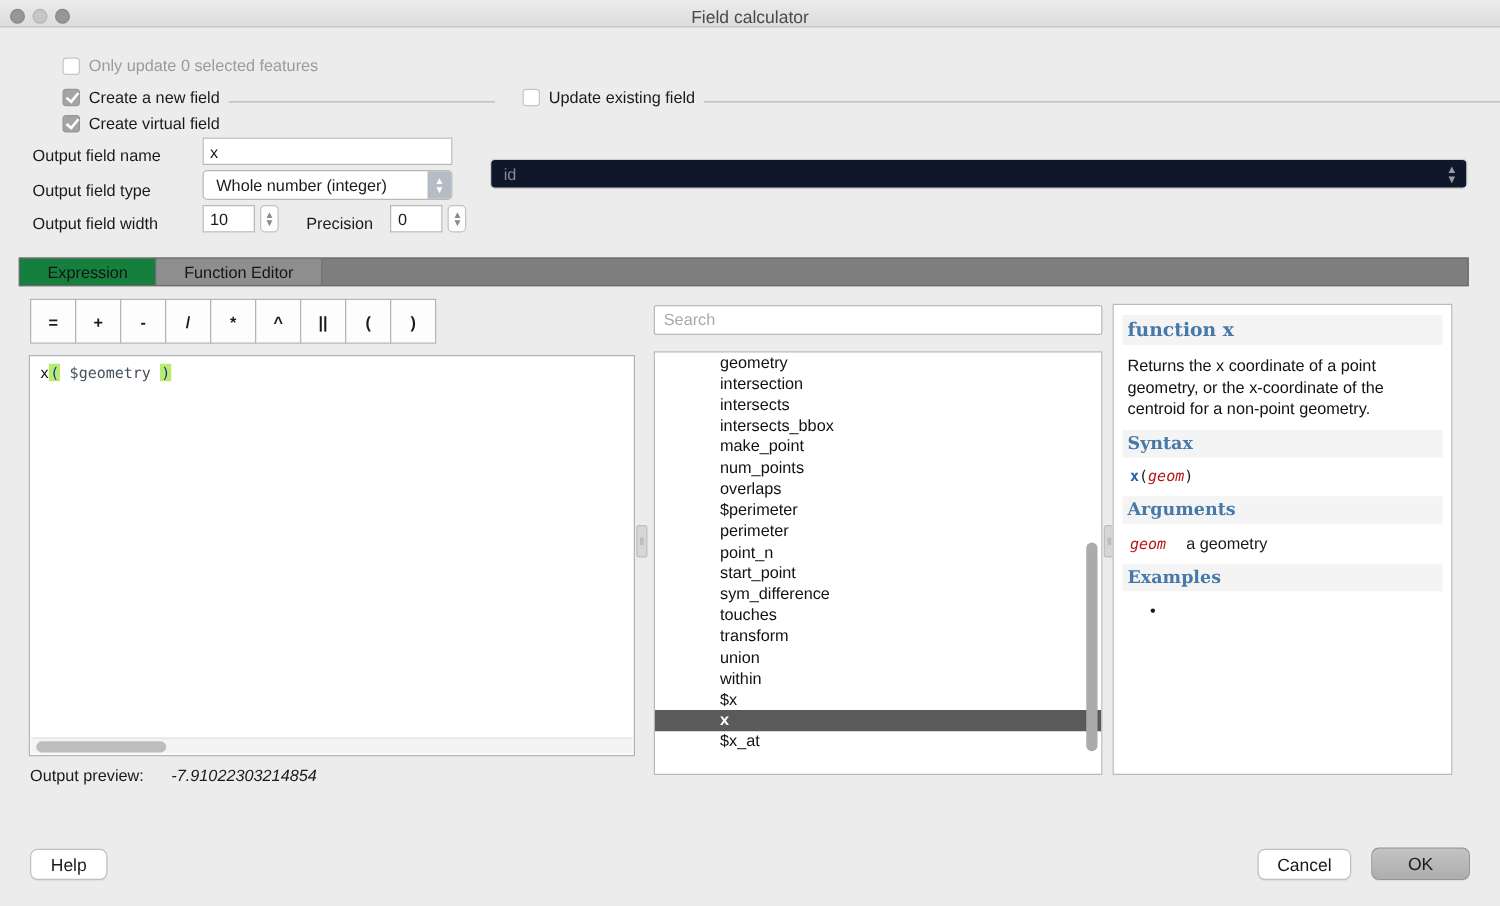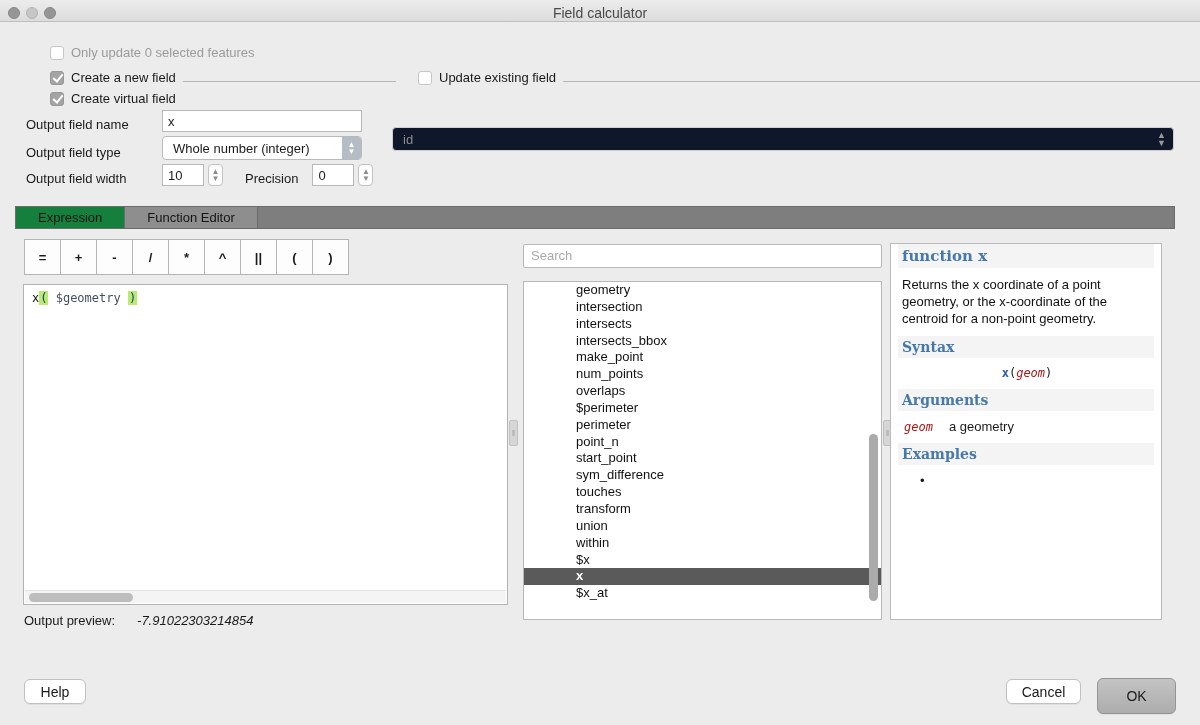--- a/index.html
+++ b/index.html
@@ -75,43 +75,43 @@
     background:#fff; border:1px solid #b9b9b9; border-radius:2px; padding:3px 7px; color:#a9a9a9; font-size:13px; }
   .flist { position:absolute; left:523px; top:281px; width:359px; height:339px;
     background:#fff; border:1px solid #b9b9b9; overflow:hidden; }
   .list-item { height:16.85px; line-height:16.85px; padding-left:52px; font-size:13px; color:#111;
     white-space:nowrap; }
   .list-item.selected { background:#5a5a5a; color:#fff; font-weight:bold; }
   .vscroll-thumb { position:absolute; right:3px; top:152px; width:9px; height:167px; border-radius:5px; background:#ababab; }
 
   
   .helppanel { position:absolute; left:890px; top:243px; width:272px; height:377px;
-    background:#fff; border:1px solid #b9b9b9; padding:0 11px; overflow:hidden; }
+    background:#fff; border:1px solid #b9b9b9; padding:8px 11px; overflow:hidden; }
   .help-h { font-family:"DejaVu Serif", serif; font-weight:bold; color:#4679a9;
     background:#f4f4f4; padding:3px 4px; margin:9px -4px 8px -4px; font-size:14px; }
   .help-h.first { margin-top:0; font-size:15px; }
   .help-desc { font-size:13px; line-height:17px; color:#111; margin:4px 0 6px 0; }
-  .code { font-family:"DejaVu Sans Mono", monospace; font-size:12px;text-align:center; }
+  .code { font-family:"DejaVu Sans Mono", monospace; font-size:12px; }
   .fn-blue { color:#2a5db0; font-weight:bold; }
   .arg-red { color:#b01818; font-style:italic; }
   .arg-row { display:flex; gap:16px; align-items:baseline; margin:6px 0 8px 2px; }
   .example { display:flex; gap:8px; margin:8px 0 0 18px; }
   .example .bullet { font-size:13px; }
   .example .code { line-height:17px; }
 
   
   .outprev { position:absolute; left:24px; top:613px; display:flex; gap:22px; align-items:baseline; }
   .outprev .val { font-style:italic; }
 
   
   .btn { position:absolute; height:25px; border-radius:6px; display:flex; align-items:center; justify-content:center;
     font-size:14px; background:#ffffff; border:1px solid #c0c0c0; box-shadow:0 1px 0 rgba(0,0,0,0.05); }
   .btn-help   { left:24px;  top:679px; width:62px; }
   .btn-cancel { left:1006px; top:679px; width:75px; }
-  .btn-ok     { left:1097px; top:678px; width:79px; height:36px; background:linear-gradient(#c3c3c3,#adadad); border-color:#949494; }
+  .btn-ok     { left:1097px; top:678px; width:79px; height:26px; background:linear-gradient(#c3c3c3,#adadad); border-color:#949494; }
 </style>
 </head>
 <body>
 
 <div class="window">
 
   <div class="titlebar">
     <div class="traffic t1"></div>
     <div class="traffic t2"></div>
     <div class="traffic t3"></div>

